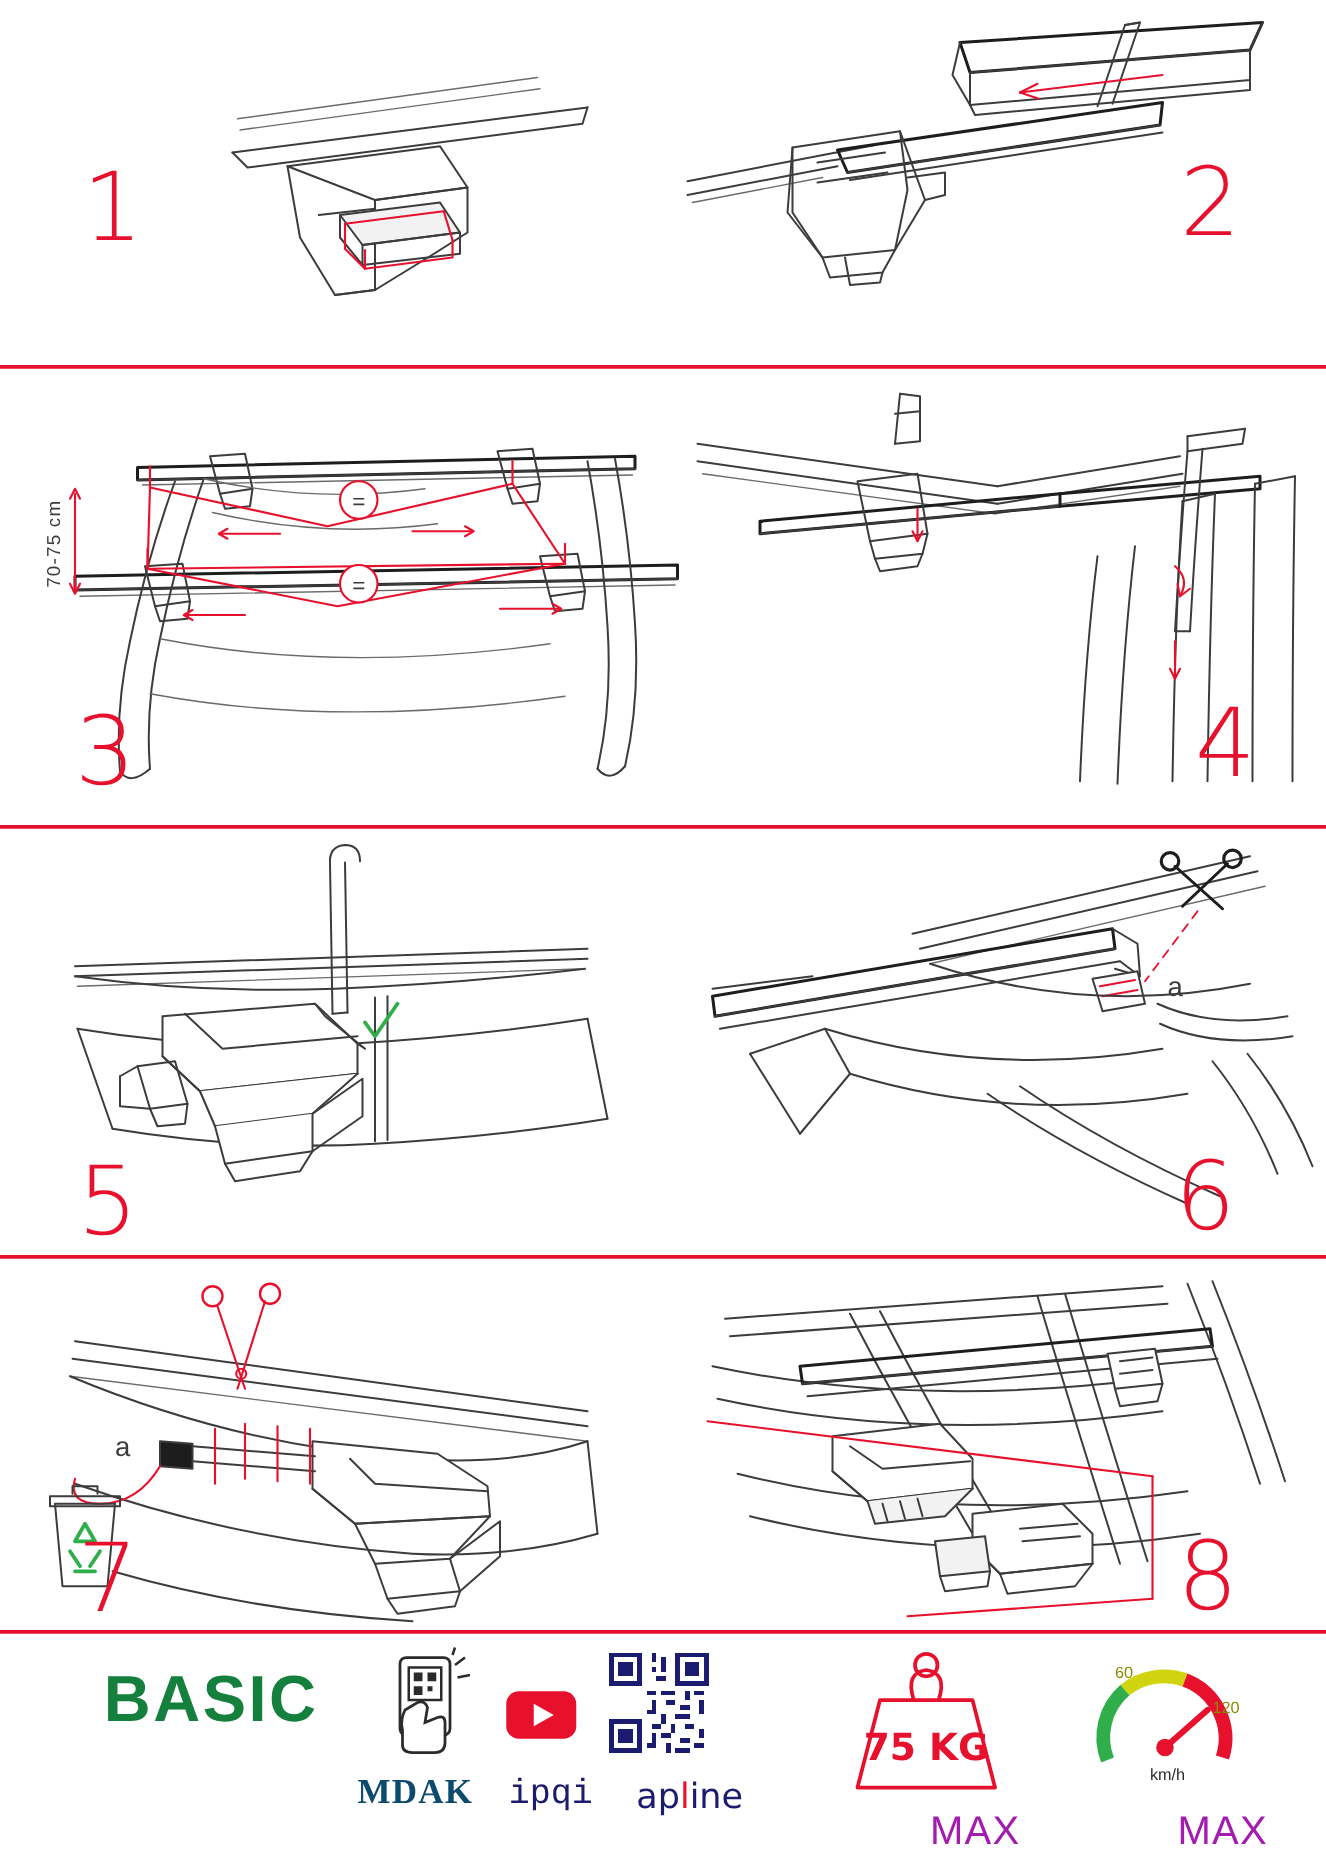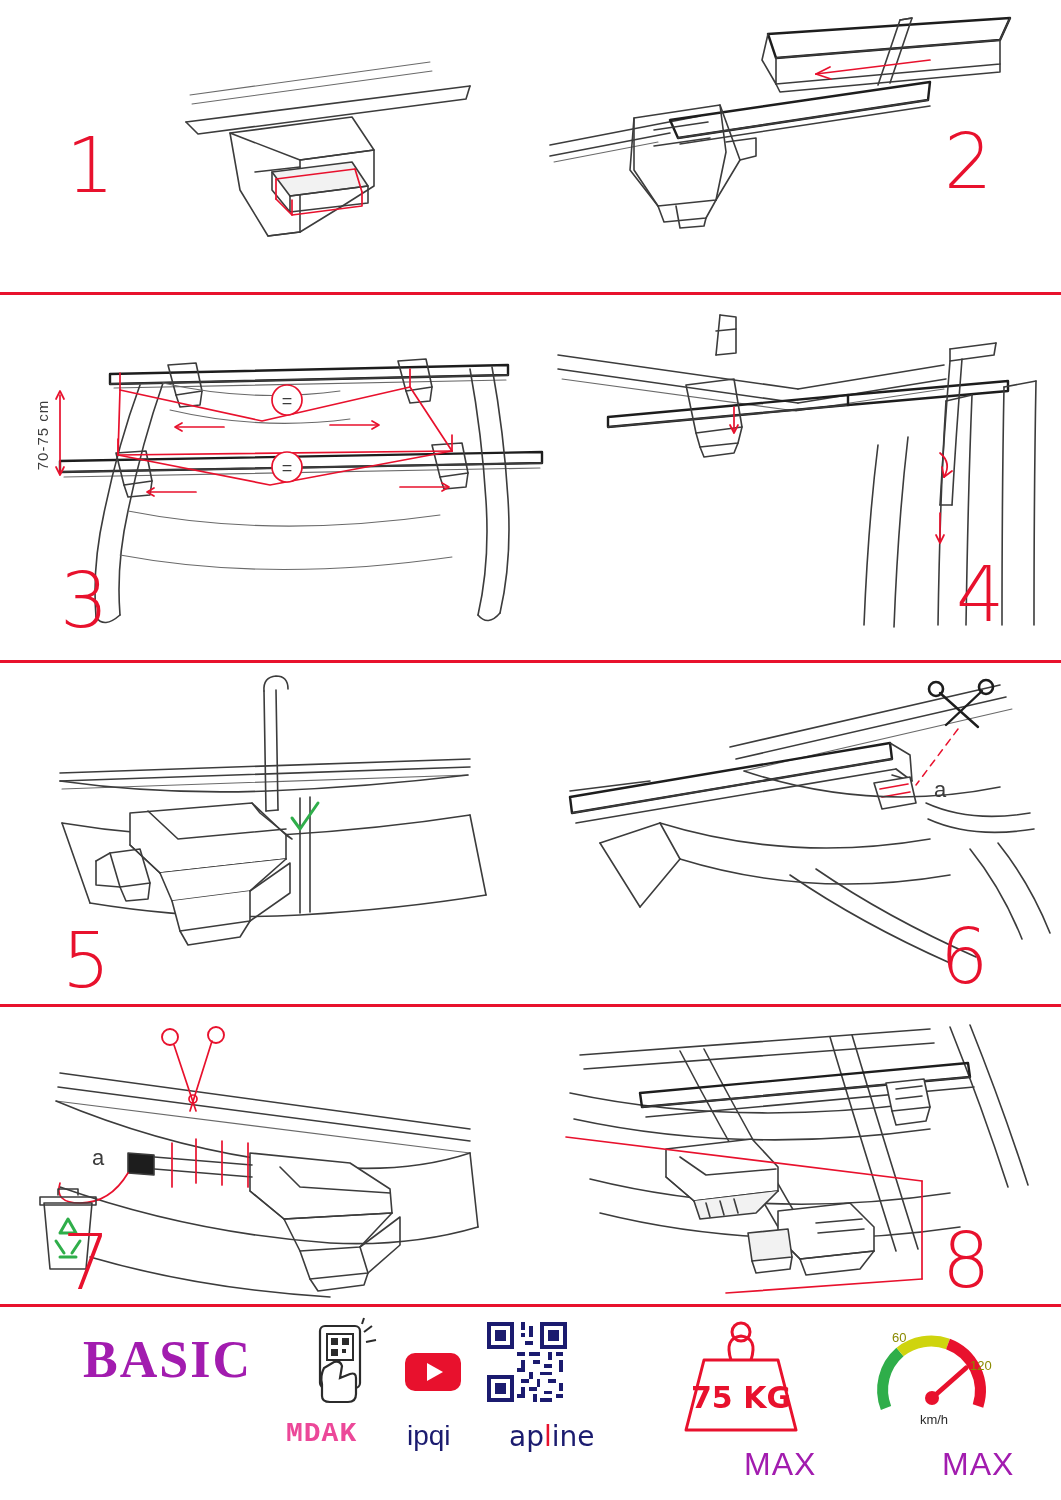--- a/index.html
+++ b/index.html
@@ -59,47 +59,47 @@
   .a-label {
     font-family: "Liberation Sans", sans-serif;
     font-size: 22px;
     fill: #3c3c3c;
   }
 
   
   .footer { position: absolute; left: 0; top: 1304px; width: 1061px; height: 196px; }
   .brand-basic {
     position: absolute; left: 83px; top: 26px;
-    font-family: Liberation Serif, serif;
+    font-family: Liberation Sans, sans-serif;
     font-weight: bold;
     font-size: 52px;
-    color: #a21caf;
+    color: #15803d;
     letter-spacing: 2px;
   }
   .brand-accessory {
     position: absolute; left: 64px; top: 106px;
     font-family: "DejaVu Sans", sans-serif;
     font-weight: bold;
     font-size: 30px;
     color: #1b1b6f;
     letter-spacing: 0px;
   }
   .brand-accessory .part { color: #e8112d; }
 
   .mdak-text {
     position: absolute; left: 286px; top: 114px;
-    font-family: Liberation Mono, monospace;
+    font-family: Liberation Serif, serif;
     font-weight: bold;
     font-size: 28px;
-    color: #ec4899;
+    color: #0c4a6e;
     letter-spacing: 1px;
   }
   .ipqi-text {
     position: absolute; left: 407px; top: 116px;
-    font-family: Liberation Sans, sans-serif;
+    font-family: Liberation Mono, monospace;
     font-size: 28px;
     color: #1b1b6f;
   }
   .apline-text {
     position: absolute; left: 509px; top: 116px;
     font-family: "DejaVu Sans", sans-serif;
     font-size: 28px;
     color: #1b1b6f;
   }
   .apline-text .l { color: #e8112d; }

